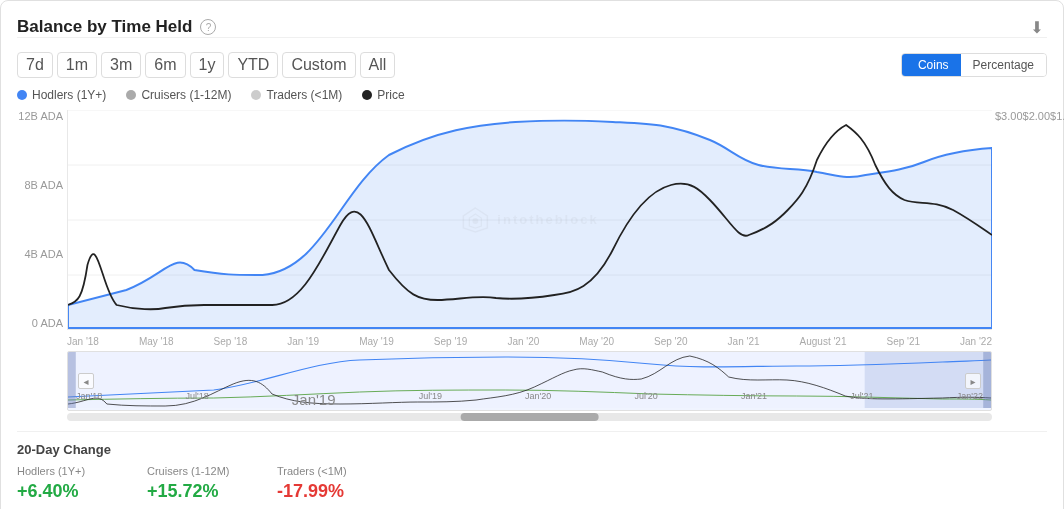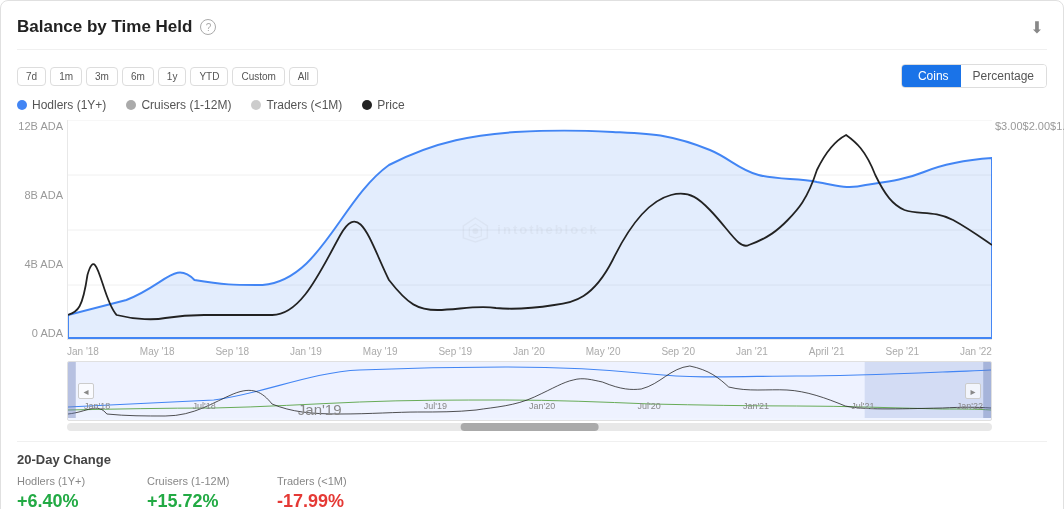--- a/index.html
+++ b/index.html
@@ -14,21 +14,20 @@
       position: relative;
       background: #fff;
     }
 
     .card-header {
       display: flex;
       align-items: center;
       justify-content: space-between;
       margin-bottom: 14px;
       border-bottom: 1px solid #f0f0f0;
-      padding-bottom: 12px;
     }
 
     .card-title-group {
       display: flex;
       align-items: center;
       gap: 8px;
     }
 
     .card-title {
       font-size: 17px;
@@ -65,21 +64,21 @@
       margin-bottom: 10px;
     }
 
     .time-filters {
       display: flex;
       gap: 4px;
     }
 
     .time-btn {
       padding: 3px 8px;
-      font-size: 10px;
+      font-size: 16px;
       border: 1px solid #ddd;
       border-radius: 4px;
       background: #fff;
       color: #555;
       cursor: pointer;
     }
 
     .view-toggle {
       display: flex;
       border: 1px solid #ddd;
@@ -379,21 +378,21 @@
       <span>Jan '18</span>
       <span>May '18</span>
       <span>Sep '18</span>
       <span>Jan '19</span>
       <span>May '19</span>
       <span>Sep '19</span>
       <span>Jan '20</span>
       <span>May '20</span>
       <span>Sep '20</span>
       <span>Jan '21</span>
-      <span>April '21</span>
+      <span>August '21</span>
       <span>Sep '21</span>
       <span>Jan '22</span>
     </div>
 
     <div class="mini-chart">
       <svg class="mini-svg" viewBox="0 0 950 56" preserveAspectRatio="none">
         <rect x="0" y="0" width="950" height="56" fill="#eef2ff"></rect>
 
         <rect x="820" y="0" width="130" height="56" fill="rgba(150,170,220,0.3)"></rect>
 
@@ -408,21 +407,21 @@
                  C 380,50 400,50 420,48 C 440,45 460,44 480,35 C 500,26 510,20 520,18
                  C 530,15 540,18 550,20 C 570,28 580,28 590,27 C 610,22 620,6 640,4
                  C 660,8 670,16 680,25 C 700,30 720,27 740,28 C 760,29 780,36 800,44 C 820,48 850,47 900,46 C 920,45 935,45 950,46" fill="none" stroke="#222" stroke-width="0.8"></path>
 
         <rect x="0" y="0" width="8" height="56" fill="rgba(100,120,180,0.4)"></rect>
 
         <rect x="942" y="0" width="8" height="56" fill="rgba(100,120,180,0.4)"></rect>
       </svg>
 
       
-      <div style="position:absolute;bottom:2px;left:8px;right:0;display:flex;justify-content:space-between;padding:0 8px;pointer-events:none;">
+      <div style="position:absolute;bottom:2px;left:0;right:0;display:flex;justify-content:space-between;padding:0 8px;pointer-events:none;">
         <span style="font-size:9px;color:#888;">Jan'18</span>
         <span style="font-size:9px;color:#888;">Jul'18</span>
         <span style="font-size:15px;color:#888;">Jan'19</span>
         <span style="font-size:9px;color:#888;">Jul'19</span>
         <span style="font-size:9px;color:#888;">Jan'20</span>
         <span style="font-size:9px;color:#888;">Jul'20</span>
         <span style="font-size:9px;color:#888;">Jan'21</span>
         <span style="font-size:9px;color:#888;">Jul'21</span>
         <span style="font-size:9px;color:#888;">Jan'22</span>
       </div>

